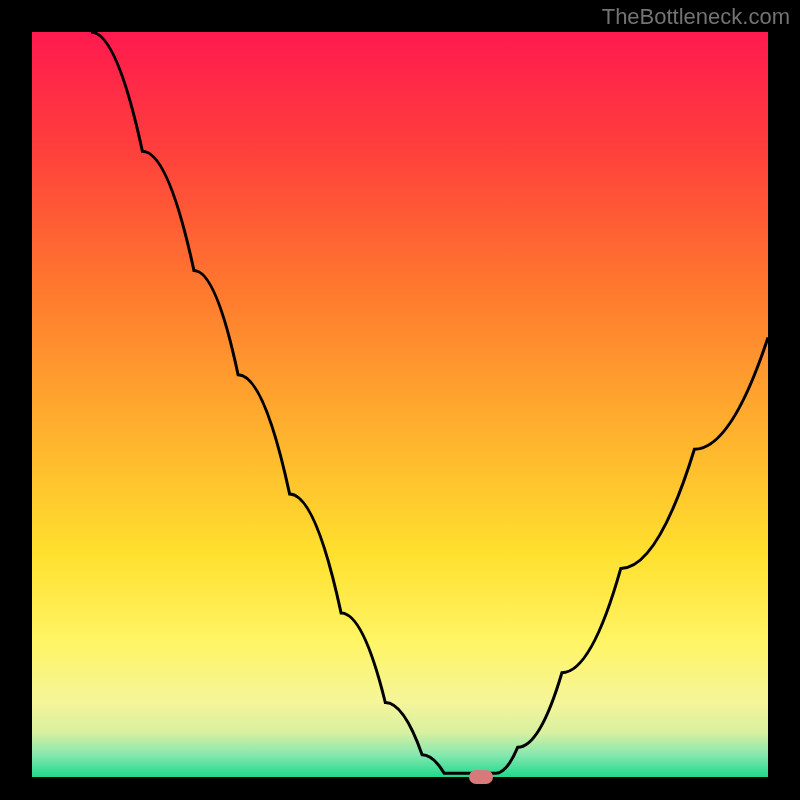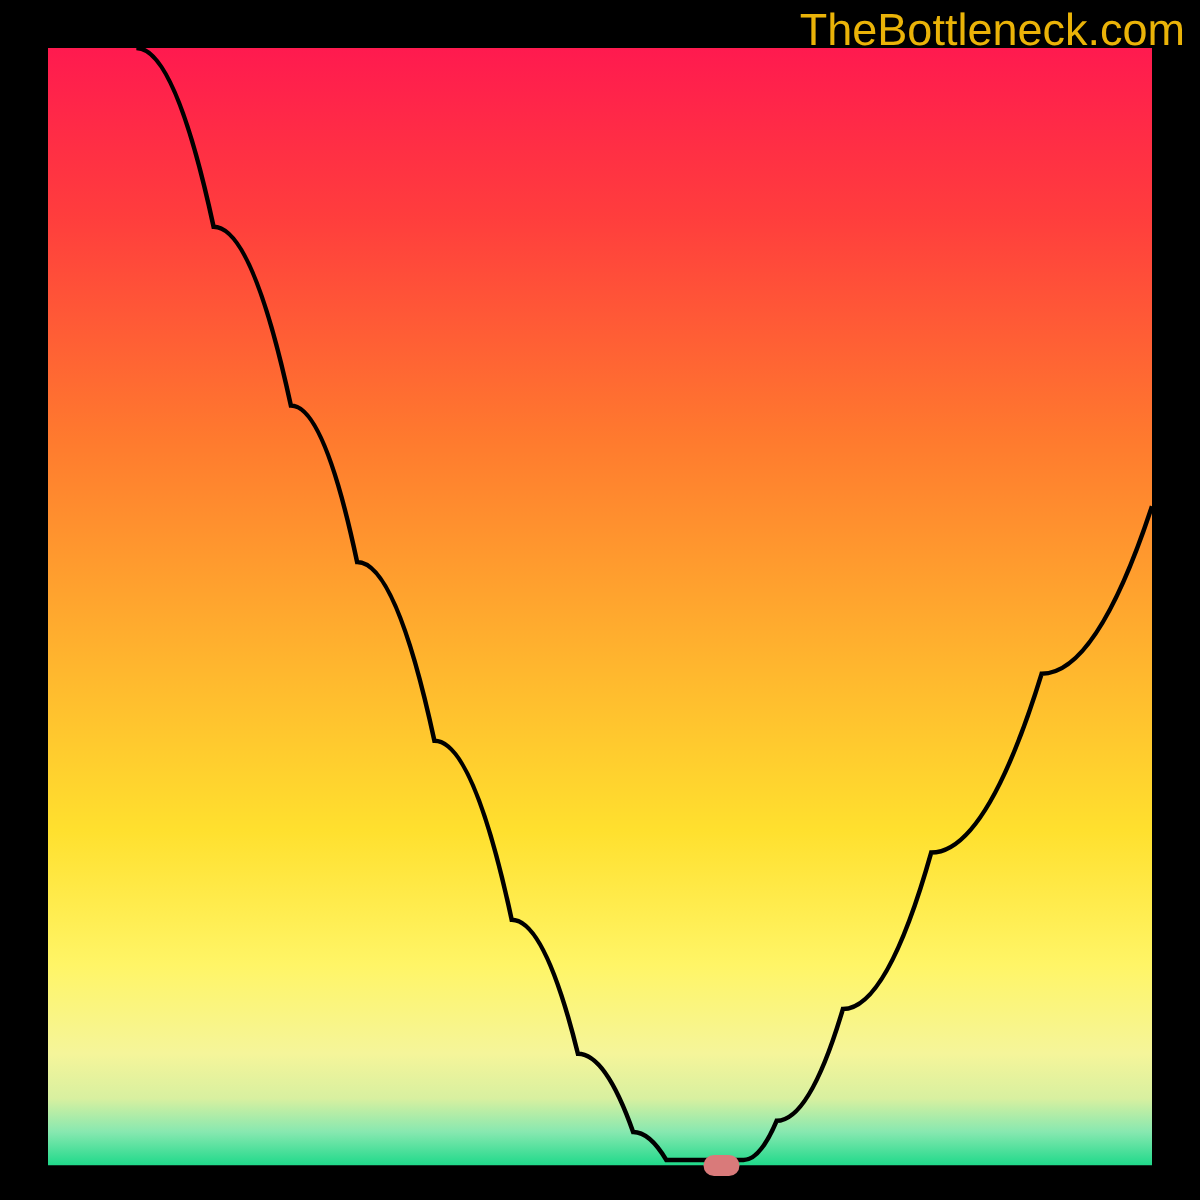--- a/index.html
+++ b/index.html
@@ -14,22 +14,22 @@
   .container {
     position: relative;
     width: 800px;
     height: 800px;
     background: #000;
   }
   .watermark {
     position: absolute;
     top: 4px;
     right: 10px;
-    color: #eab308;
-    font-size: 30px;
+    color: #737373;
+    font-size: 22px;
     font-weight: 500;
     z-index: 10;
   }
   .plot-area {
     position: absolute;
     left: 32px;
     top: 32px;
     width: 736px;
     height: 745px;
   }

